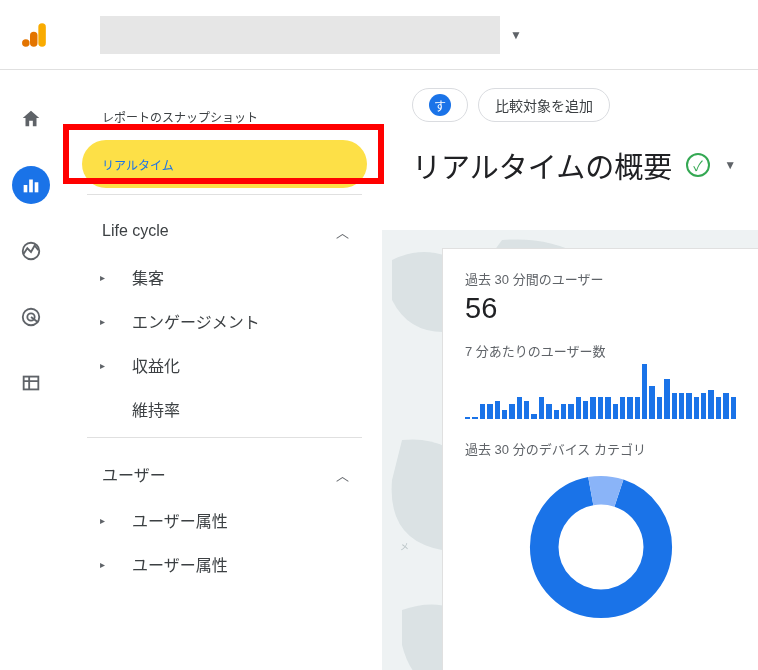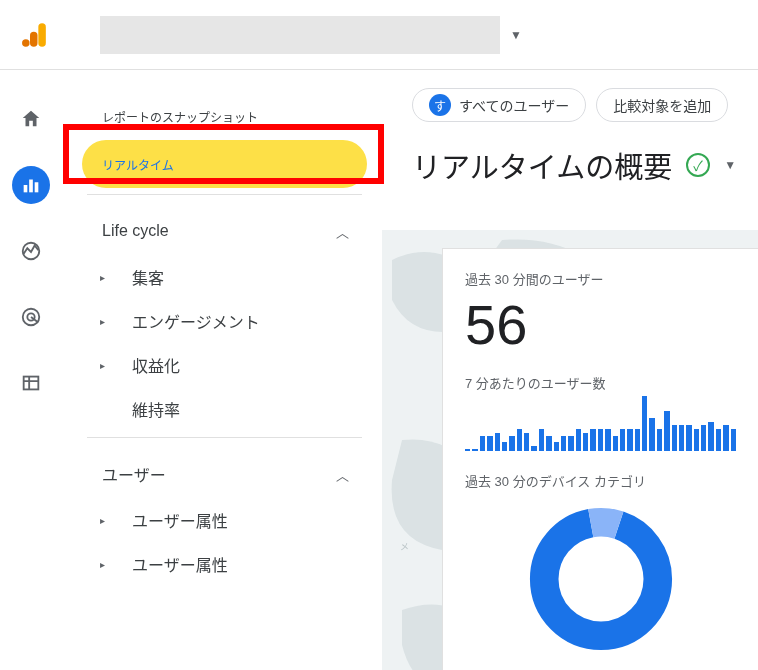--- a/index.html
+++ b/index.html
@@ -41,21 +41,21 @@
     .page-title-row { display: flex; align-items: center; gap: 14px; }
     .page-title { font-size: 29px; color: #202124; font-weight: 400; }
     .check-circle { width: 24px; height: 24px; border-radius: 50%; border: 2px solid #34a853; display: flex; align-items: center; justify-content: center; color: #34a853; font-size: 14px; }
     .pt-caret { color: #5f6368; font-size: 12px; }
     
     .map-bg { position: absolute; top: 160px; left: 0; right: 0; height: 480px; background: #eef2f3; }
     .map-svg { width: 100%; height: 100%; opacity: 0.9; }
     
     .card { position: absolute; top: 178px; left: 60px; right: 0; background: #fff; border: 1px solid #e0e0e0; border-right: none; padding: 20px 22px 10px 22px; height: 460px; }
     .card-label { font-size: 13px; color: #5f6368; margin-bottom: 4px; }
-    .card-number { font-size: 56px; font-weight: 400; color: #202124; margin-bottom: 16px; }
+    .card-number { font-size: 29px; font-weight: 400; color: #202124; margin-bottom: 16px; }
     .bars { height: 55px; display: flex; align-items: flex-end; gap: 2px; margin-bottom: 20px; }
     .bars .b { background: #1a73e8; width: 6px; }
     .dev-label { font-size: 13px; color: #5f6368; margin-bottom: 14px; }
     .donut-wrap { display: flex; justify-content: center; }
     .donut { width: 150px; height: 150px; }
   </style>
 </head>
 <body>
 
 <div class="header">
@@ -150,21 +150,20 @@
       <span>ユーザー属性</span>
     </div>
 </div>
 
 <div class="highlight-box"></div>
 
 <div class="main">
   <div class="chip-row">
     <div class="chip">
       <span class="chip-badge">す</span>
-      <span>すべてのユーザー</span>
     </div>
     <div class="chip">
       <span>比較対象を追加</span>
     </div>
   </div>
   <div class="page-title-row">
     <div class="page-title">リアルタイムの概要</div>
     <div class="check-circle">✓</div>
     <div class="pt-caret">▼</div>
   </div>

